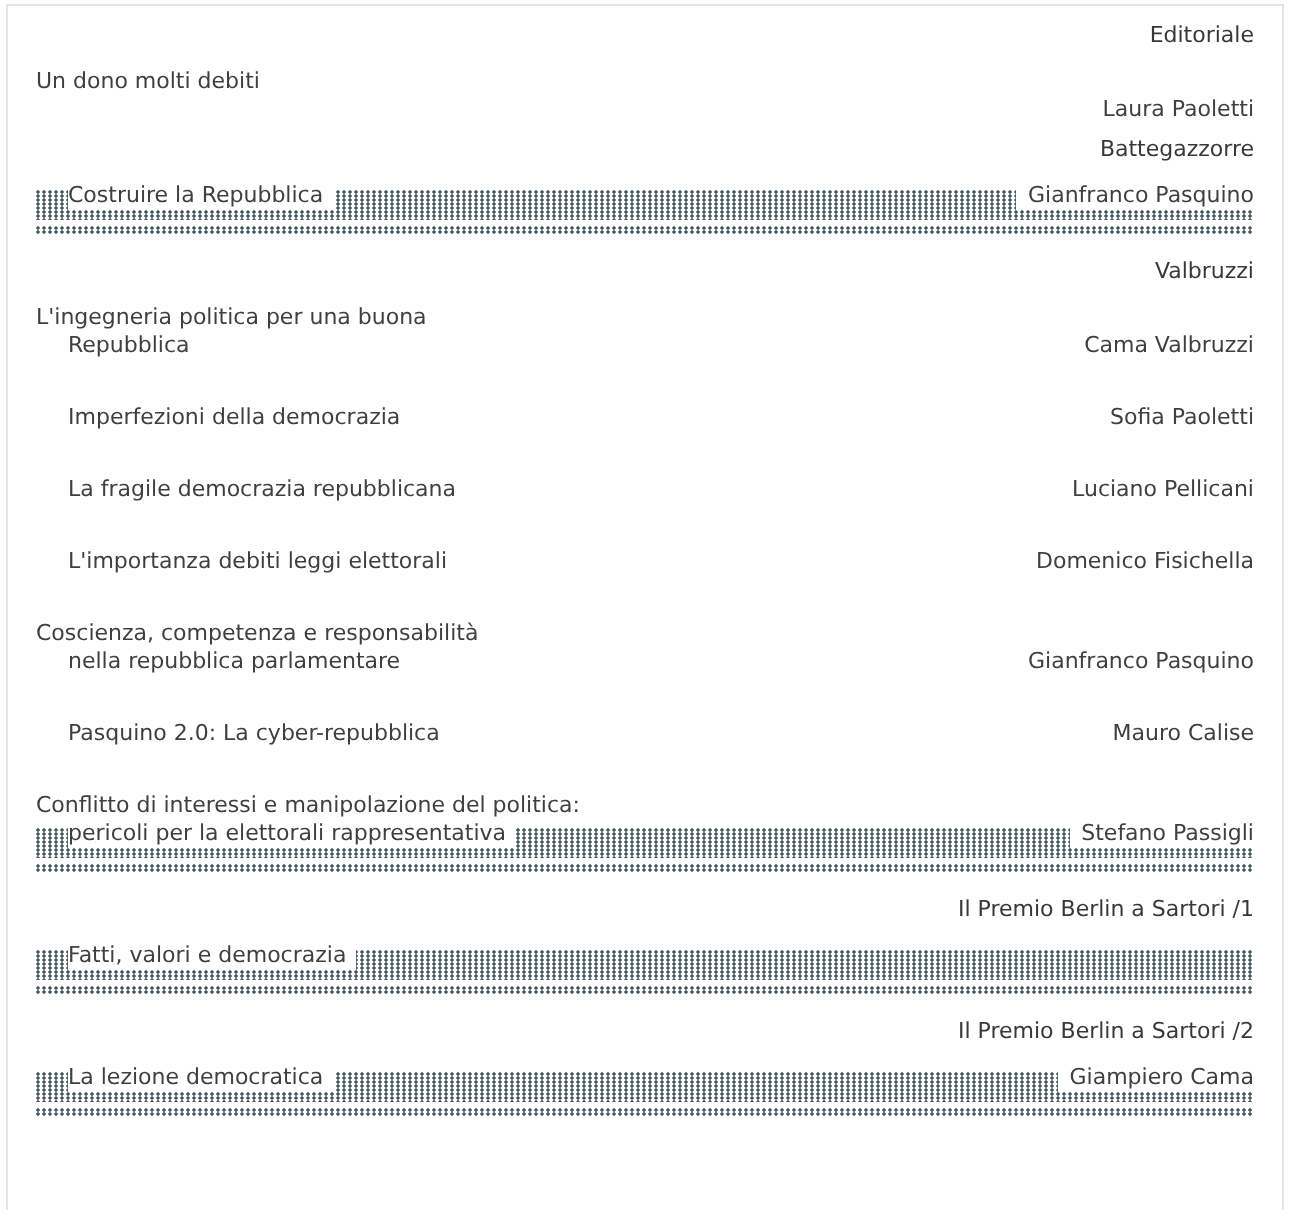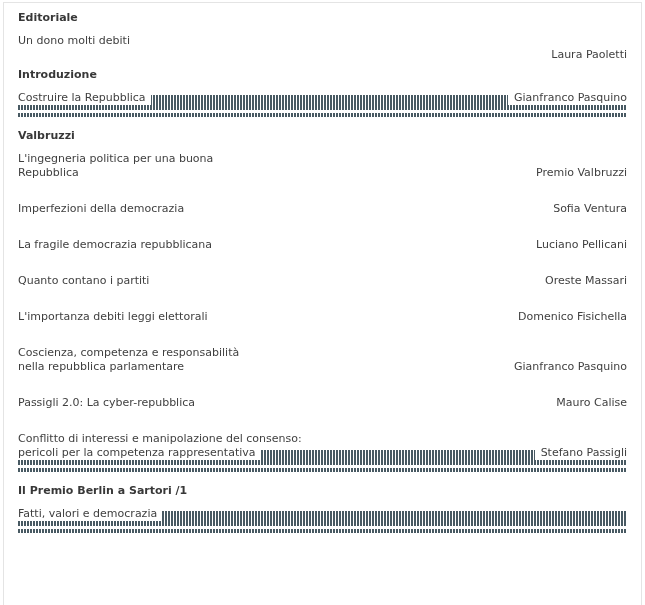--- a/index.html
+++ b/index.html
@@ -22,24 +22,25 @@
     border-top: 1px solid var(--panel-border);
     border-left: 1px solid var(--panel-border);
     border-right: 1px solid var(--panel-border);
     min-height: 603px;
     padding: 8px 14px 12px 14px;
     background: var(--bg);
   }
 
   .sec-title {
     font-size: 11px;
-    font-weight: 700;
+    font-weight: 400;
     color: var(--head);
     line-height: 13px;
     margin: 0 0 10px 0;
+    text-align: right;
   }
   .sec + .sec { margin-top: 0; }
 
   .entry {
     font-size: 11px;
     color: var(--text);
     margin-bottom: 22px;
   }
   .entry.own-line { margin-bottom: 6px; }
   .entry.dotted { margin-bottom: 24px; }
@@ -49,21 +50,21 @@
     white-space: nowrap;
   }
 
   .row {
     display: flex;
     justify-content: space-between;
     align-items: flex-end;
     line-height: 14px;
     position: relative;
   }
-  .row .t { white-space: nowrap; }
+  .row .t { white-space: nowrap; margin-left: 16px; }
   .row .a { white-space: nowrap; margin-left: auto; text-align: center; }
 
   
   .row.dotline::before {
     content: "";
     position: absolute;
     left: 0; right: 0;
     top: 4px;
     bottom: -12px;
     z-index: 0;
@@ -93,84 +94,87 @@
       <div class="sec">
         <div class="sec-title">Editoriale</div>
         <div class="entry own-line">
           <div class="title-line">Un dono molti debiti</div>
           <div class="row">
             <span class="a">Laura Paoletti</span>
           </div>
         </div>
       </div>
       <div class="sec">
-        <div class="sec-title">Introduzione</div>
+        <div class="sec-title">Battegazzorre</div>
         <div class="entry dotted">
           <div class="row dotline">
             <span class="t">Costruire la Repubblica</span>
             <span class="a">Gianfranco Pasquino</span>
           </div>
         </div>
       </div>
       <div class="sec">
         <div class="sec-title">Valbruzzi</div>
         <div class="entry">
           <div class="title-line">L'ingegneria politica per una buona</div>
           <div class="row">
             <span class="t">Repubblica</span>
-            <span class="a">Premio Valbruzzi</span>
+            <span class="a">Cama Valbruzzi</span>
           </div>
         </div>
         <div class="entry">
           <div class="row">
             <span class="t">Imperfezioni della democrazia</span>
-            <span class="a">Sofia Ventura</span>
+            <span class="a">Sofia Paoletti</span>
           </div>
         </div>
         <div class="entry">
           <div class="row">
             <span class="t">La fragile democrazia repubblicana</span>
             <span class="a">Luciano Pellicani</span>
-          </div>
-        </div>
-        <div class="entry">
-          <div class="row">
-            <span class="t">Quanto contano i partiti</span>
-            <span class="a">Oreste Massari</span>
           </div>
         </div>
         <div class="entry">
           <div class="row">
             <span class="t">L'importanza debiti leggi elettorali</span>
             <span class="a">Domenico Fisichella</span>
           </div>
         </div>
         <div class="entry">
           <div class="title-line">Coscienza, competenza e responsabilità</div>
           <div class="row">
             <span class="t">nella repubblica parlamentare</span>
             <span class="a">Gianfranco Pasquino</span>
           </div>
         </div>
         <div class="entry">
           <div class="row">
-            <span class="t">Passigli 2.0: La cyber-repubblica</span>
+            <span class="t">Pasquino 2.0: La cyber-repubblica</span>
             <span class="a">Mauro Calise</span>
           </div>
         </div>
         <div class="entry dotted">
-          <div class="title-line">Conflitto di interessi e manipolazione del consenso:</div>
+          <div class="title-line">Conflitto di interessi e manipolazione del politica:</div>
           <div class="row dotline">
-            <span class="t">pericoli per la competenza rappresentativa</span>
+            <span class="t">pericoli per la elettorali rappresentativa</span>
             <span class="a">Stefano Passigli</span>
           </div>
         </div>
       </div>
       <div class="sec">
         <div class="sec-title">Il Premio Berlin a Sartori /1</div>
         <div class="entry dotted">
           <div class="row dotline">
             <span class="t">Fatti, valori e democrazia</span>
           </div>
         </div>
       </div>
+      <div class="sec">
+        <div class="sec-title">Il Premio Berlin a Sartori /2</div>
+        <div class="entry dotted">
+          <div class="row dotline">
+            <span class="t">La lezione democratica</span>
+            <span class="a">Giampiero Cama</span>
+          </div>
+        </div>
+      </div>
     </div>
 </div>
 
 </body></html>

